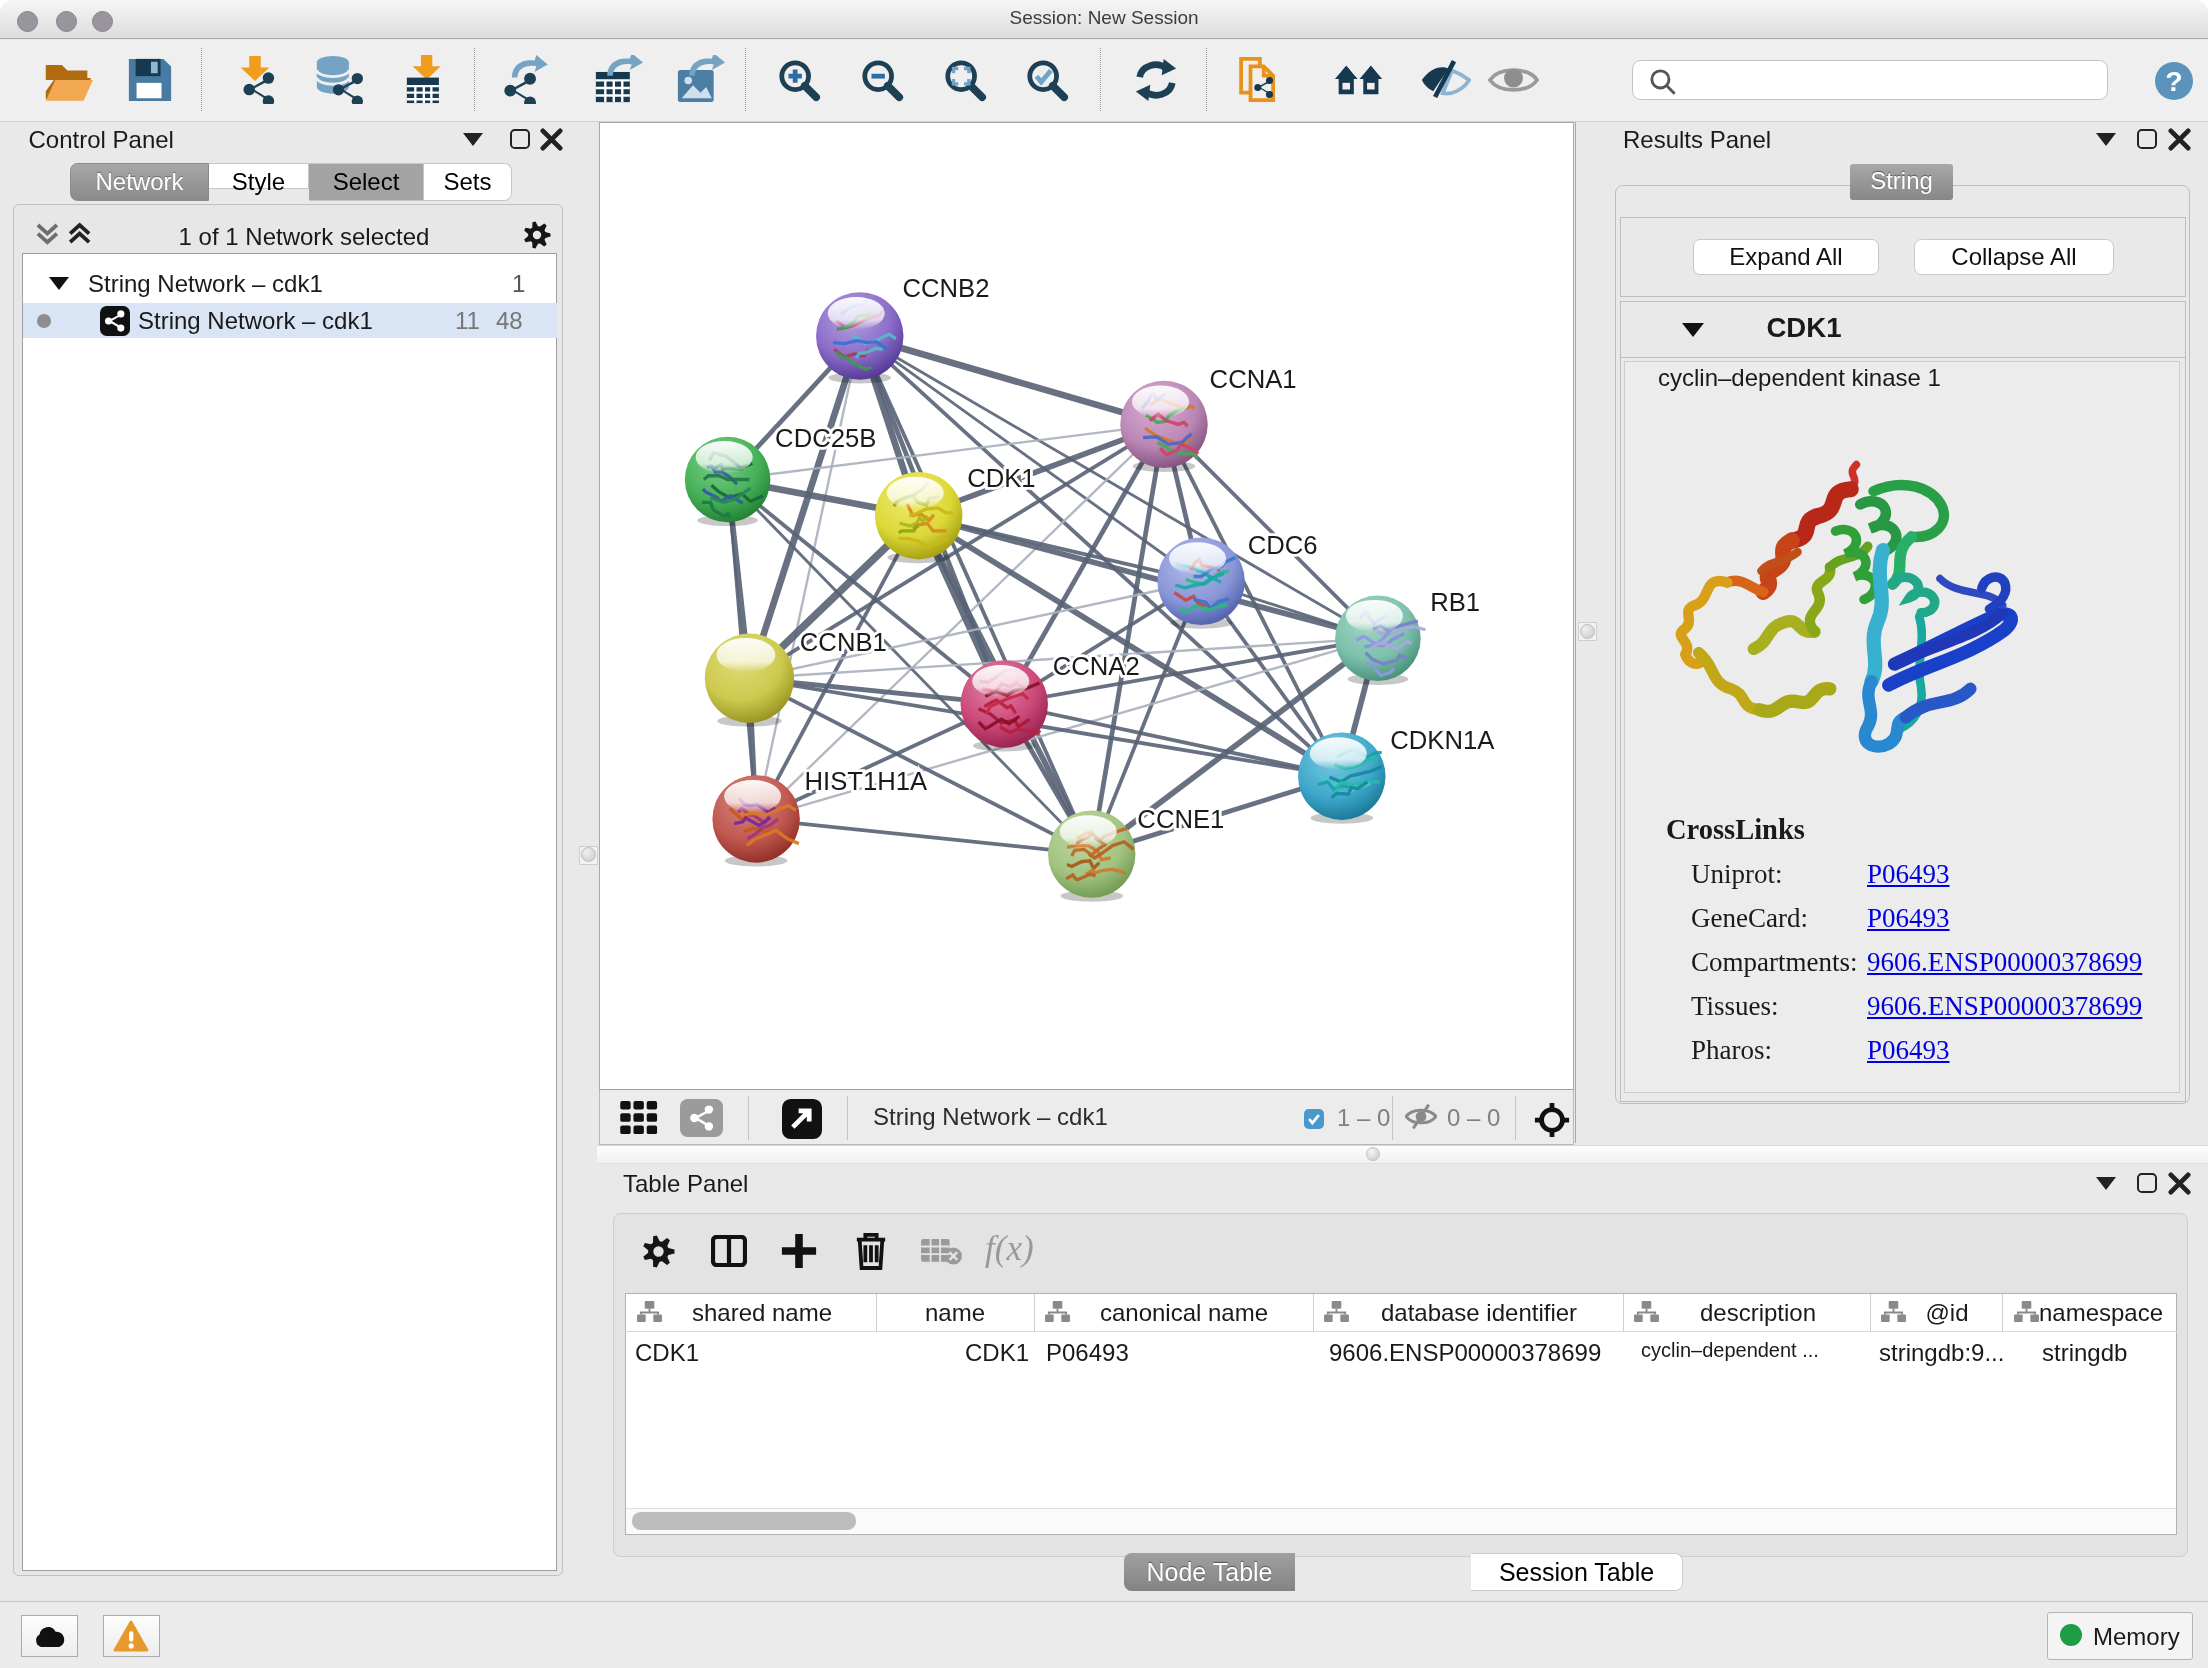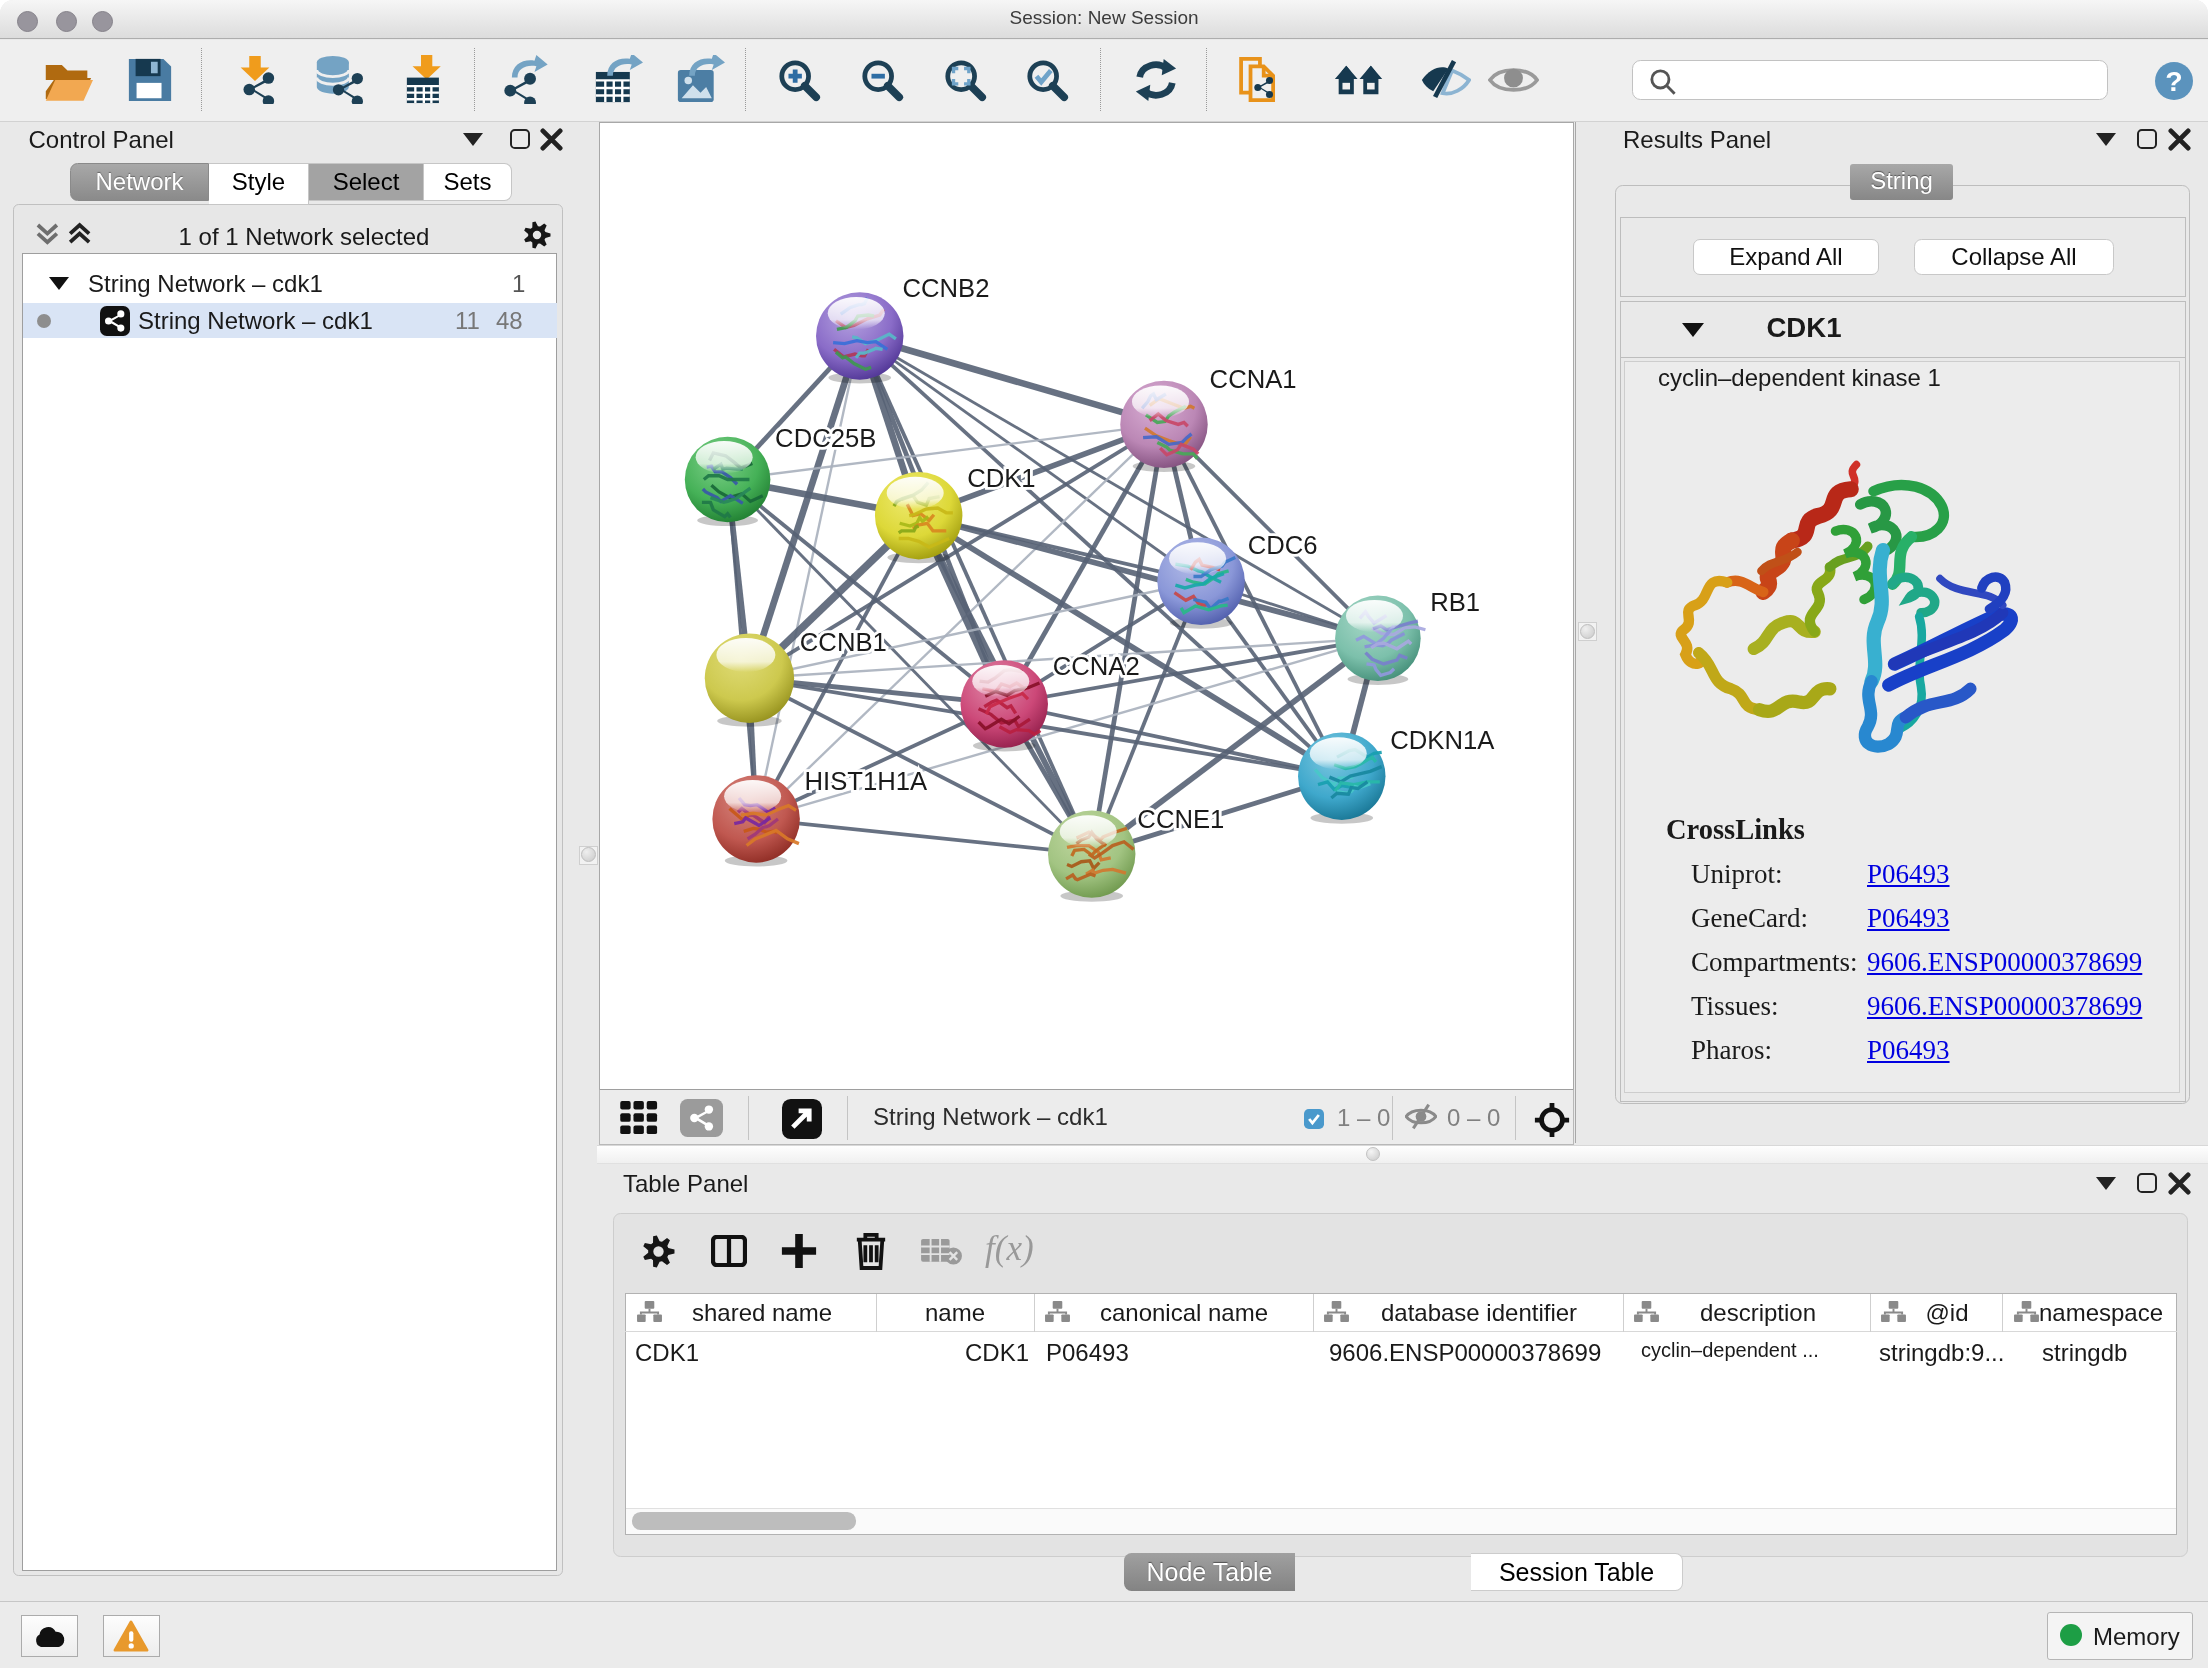--- a/index.html
+++ b/index.html
@@ -169,21 +169,21 @@
 <div class="t" style="left:28.5px;top:126px;font-size:24px">Control Panel</div>
 <div class="tri" style="left:463px;top:133px;border-left:10.5px solid transparent;border-right:10.5px solid transparent;border-top:13.3px solid #222"></div>
 <div class="a" style="left:510px;top:129px;width:20px;height:20px;border:2.9px solid #222;border-radius:4.8px"></div>
 <svg class="a" style="left:540px;top:128px" width="23" height="23" viewBox="0 0 24 24">
     <path d="M3 3l18 18M21 3L3 21" stroke="#222" stroke-width="5" stroke-linecap="round"></path>
   </svg>
 
 <div class="a" style="left:13.3px;top:204px;width:550px;height:1372px;background:#e7e7e7;border:1px solid #c0c0c0;border-radius:5.7px"></div>
 
 <div class="a" style="left:70px;top:163px;width:139px;height:38px;background:linear-gradient(#a8a8a8,#8a8a8a);border:1px solid #8a8a8a;border-radius:7.6px 0 0 7.6px;color:#fff;font-size:24px;text-align:center;line-height:36px;text-shadow:0 -1px 1px #666">Network</div>
-<div class="a" style="left:209px;top:163px;width:100px;height:42px;background:#fff;border:1px solid #c6c6c6;border-left:none;font-size:24px;text-align:center;line-height:36px">Style</div>
+<div class="a" style="left:209px;top:163px;width:100px;height:26px;background:#fff;border:1px solid #c6c6c6;border-left:none;font-size:24px;text-align:center;line-height:36px">Style</div>
 <div class="a" style="left:309px;top:163px;width:115px;height:38px;background:#a3a3a3;border:1px solid #c6c6c6;border-left:none;font-size:24px;text-align:center;line-height:36px">Select</div>
 <div class="a" style="left:424px;top:163px;width:88px;height:38px;background:#fff;border:1px solid #c6c6c6;border-left:none;border-radius:0 7.6px 7.6px 0;font-size:24px;text-align:center;line-height:36px">Sets</div>
 
 <svg class="a" style="left:36px;top:221px" width="55" height="27" viewBox="0 0 58 28">
 <g stroke="#6e6e6e" stroke-width="4" fill="none">
       <path d="M2 4l10 9L22 4M2 13l10 9 10-9"></path>
     </g>
 <g stroke="#222" stroke-width="4" fill="none">
       <path d="M36 13 46 4l10 9M36 22l10-9 10 9"></path>
     </g>

